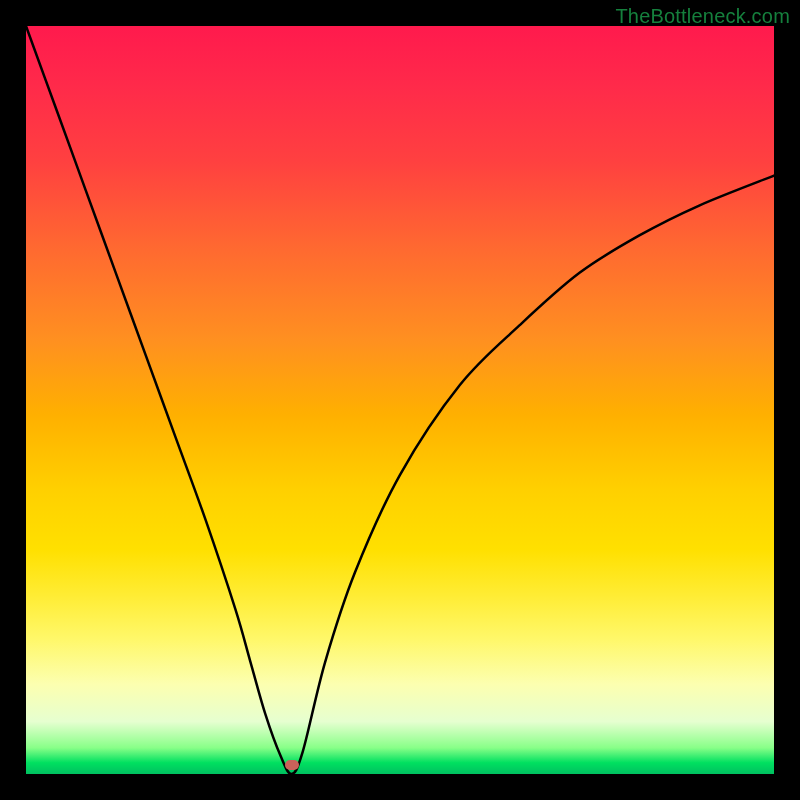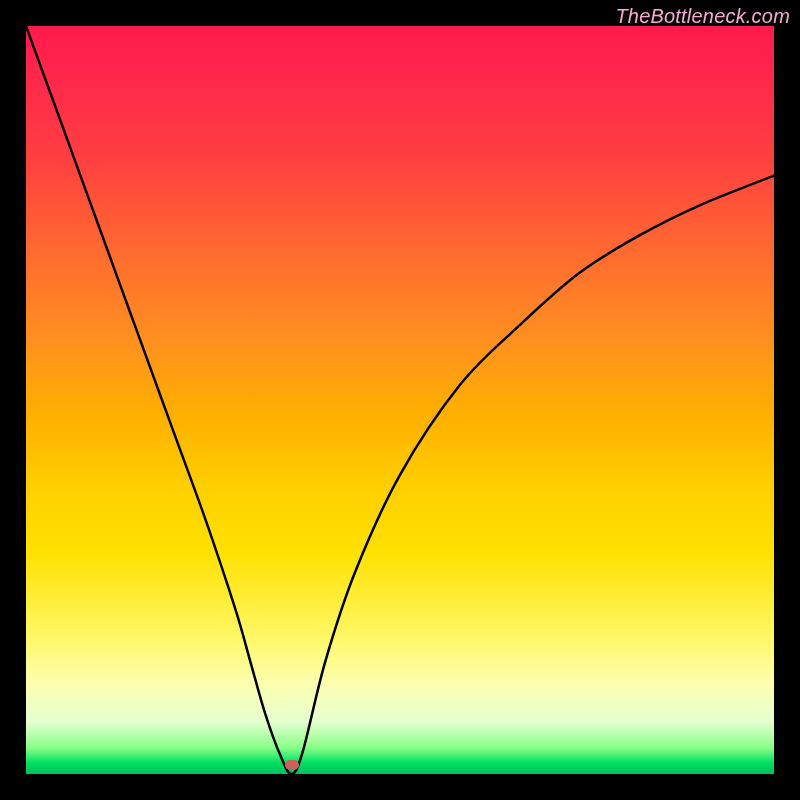--- a/index.html
+++ b/index.html
@@ -47,23 +47,22 @@
     border-radius: 5px;
     background: #c9625a;
     transform: translate(-50%, -50%);
   }
   .watermark {
     position: absolute;
     top: 5px;
     right: 10px;
     font-family: Arial, Helvetica, sans-serif;
     font-size: 20px;
-    color: #f9a8d4;
+    color: #15803d;
     letter-spacing: 0.2px;
-    font-style: italic;
   }
 </style>
 </head>
 <body>
 
 <div class="stage">
   <div class="plot-area">
     <svg class="curve" viewBox="0 0 748 748" preserveAspectRatio="none">
       <path d="M 0.00 0.00 C 4.99 13.71, 19.95 54.85, 29.92 82.28 C 39.89 109.71, 49.87 137.13, 59.84 164.56 C 69.81 191.99, 79.79 219.41, 89.76 246.84 C 99.73 274.27, 109.71 301.69, 119.68 329.12 C 129.65 356.55, 139.63 383.97, 149.60 411.40 C 159.57 438.83, 169.55 465.01, 179.52 493.68 C 189.49 522.35, 201.96 559.75, 209.44 583.44 C 216.92 607.13, 219.41 618.35, 224.40 635.80 C 229.39 653.25, 234.37 672.58, 239.36 688.16 C 244.35 703.74, 249.96 719.33, 254.32 729.30 C 258.68 739.27, 261.80 748.62, 265.54 748.00 C 269.28 747.38, 271.15 744.26, 276.76 725.56 C 282.37 706.86, 290.47 665.72, 299.20 635.80 C 307.93 605.88, 316.65 577.21, 329.12 546.04 C 341.59 514.87, 356.55 479.97, 374.00 448.80 C 391.45 417.63, 413.89 383.97, 433.84 359.04 C 453.79 334.11, 473.73 317.90, 493.68 299.20 C 513.63 280.50, 533.57 261.80, 553.52 246.84 C 573.47 231.88, 593.41 220.66, 613.36 209.44 C 633.31 198.22, 650.76 189.49, 673.20 179.52 C 695.64 169.55, 735.53 154.59, 748.00 149.60" id="curvePath" fill="none" stroke="#000" stroke-width="2.5" stroke-linecap="round" stroke-linejoin="round"></path>
     </svg>

